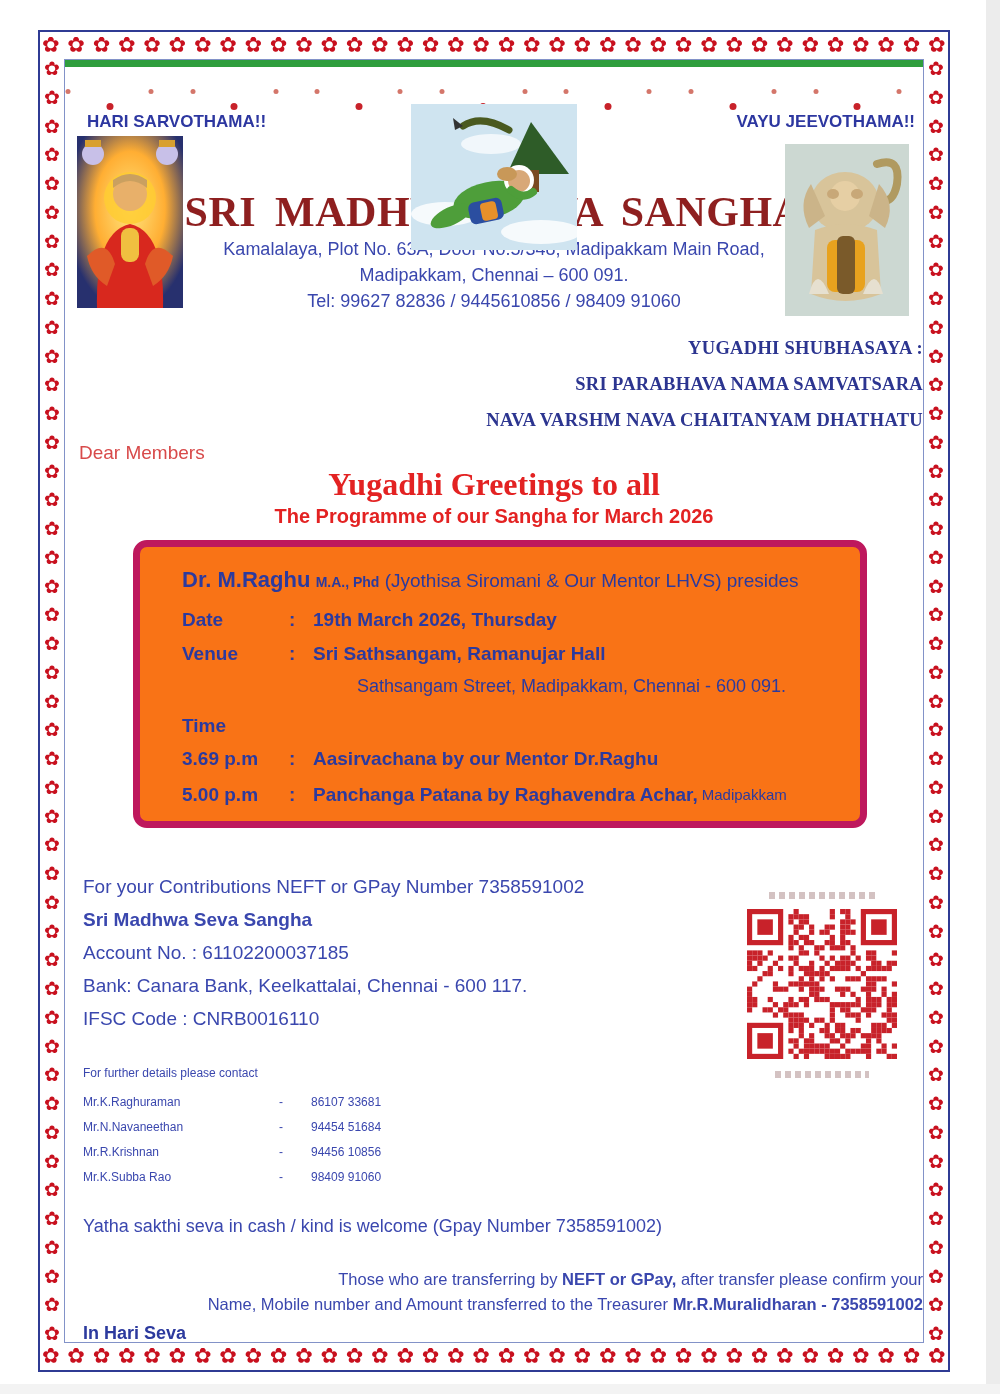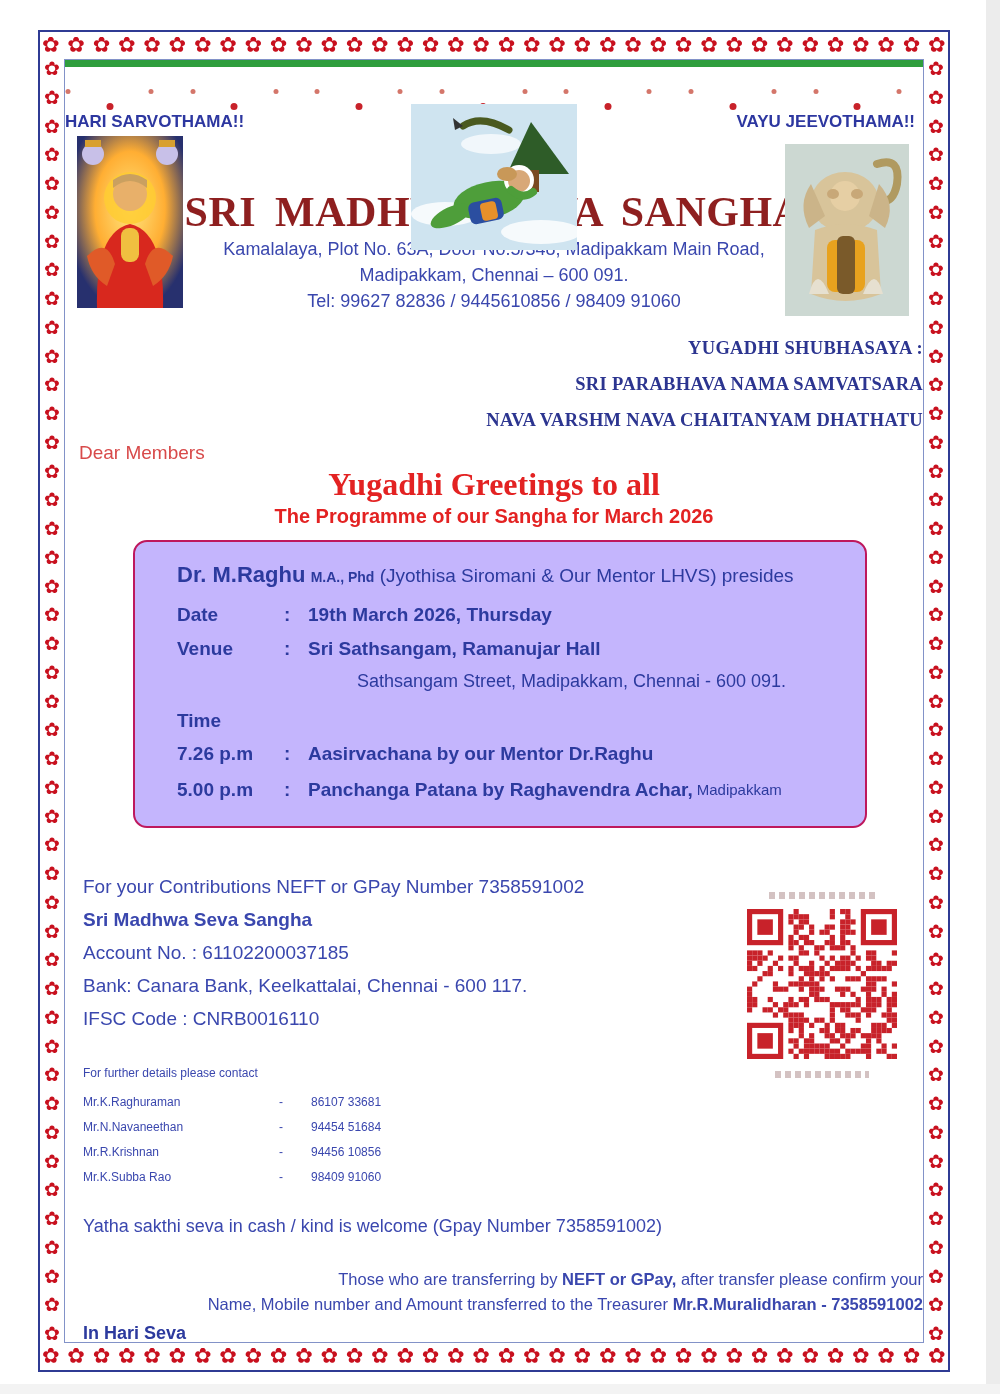--- a/index.html
+++ b/index.html
@@ -38,21 +38,21 @@
   .leaf.alt{background:#a9c838;height:15px;}
   .leaf-wrap{position:relative;flex:none;}
   .leaf-wrap.big .leaf{height:34px;background:#1f8030;width:22px;}
   .leaf-wrap .dot{position:absolute;left:50%;transform:translateX(-50%);width:7px;height:7px;border-radius:50%;background:#c8222a;}
   .leaf-wrap.big .dot{top:36px;}
   .leaf-wrap.small-dot .dot{top:22px;width:5px;height:5px;background:#d4766a;}
 
   
   .header-row{position:relative;height:206px;}
   .slogan{position:absolute;top:0;font-size:17px;font-weight:bold;color:#2d37a0;}
-  .slogan-left{left:0;}
+  .slogan-left{left:22px;}
   .slogan-right{right:8px;}
   .img-left{position:absolute;left:12px;top:24px;}
   .img-center{position:absolute;left:50%;transform:translateX(-50%);top:-8px;}
   .img-right{position:absolute;right:14px;top:32px;}
   .org-name{
     margin:0;padding-top:76px;text-align:center;
     font-family:"Liberation Serif", serif;font-weight:bold;
     font-size:42px;color:#8e1f1f;letter-spacing:0.5px;word-spacing:8px;
   }
   .addr{ text-align:center;color:#3a47ae;font-size:18px;line-height:26px;}
@@ -60,22 +60,22 @@
   
   .greet-block{margin-top:12px;text-align:right;}
   .greet-line{font-family:"Liberation Serif", serif;font-weight:bold;color:#2c3590;font-size:18.5px;line-height:36px;letter-spacing:0.3px;}
   .salutation{margin-top:4px;margin-left:14px;color:#d84a4a;font-size:19px;}
   .greet-title{text-align:center;font-family:"Liberation Serif", serif;font-weight:bold;font-size:32px;color:#e32222;margin-top:2px;}
   .greet-subtitle{text-align:center;font-weight:bold;font-size:20px;color:#e32222;margin-top:2px;}
 
   
   .prog-box{
     margin:12px 0 0 68px;width:734px;box-sizing:border-box;
-    border:2px solid #be185d;border-radius:14px;
-    padding:20px 30px 18px 42px;background:#c4b5fd;
+    border:7px solid #be185d;border-radius:14px;
+    padding:20px 30px 8px 42px;background:#f97316;
   }
   .prog-box, .prog-box *{color:#2c3a9e;}
   .presides{font-size:19px;font-weight:bold;margin-bottom:10px;}
   .presides .p-name{font-size:22px;}
   .presides .p-deg{font-size:14px;}
   .presides .p-rest{font-weight:normal;font-size:19px;}
   .prow{display:flex;font-size:19px;font-weight:bold;line-height:34px;}
   .prow .plabel{width:107px;flex:none;}
   .prow .pcolon{width:24px;flex:none;font-weight:bold;}
   .venue-addr{margin-left:131px;font-size:18px;font-weight:normal;line-height:30px;text-align:center;}
@@ -340,21 +340,21 @@
       </div>
       <div class="prow">
         <span class="plabel">Venue</span>
         <span class="pcolon">:</span>
         <span class="pvalue">Sri Sathsangam, Ramanujar Hall</span>
       </div>
       <div class="venue-addr">Sathsangam Street, Madipakkam, Chennai - 600 091.</div>
       <div class="time-label">Time</div>
       <div>
           <div class="sched-row">
-            <span class="s-time">7.26 p.m</span>
+            <span class="s-time">3.69 p.m</span>
             <span class="s-colon">:</span>
             <span class="s-event">Aasirvachana by our Mentor Dr.Raghu</span>
             <span class="evt-suffix"></span>
           </div>
 
           <div class="sched-row">
             <span class="s-time">5.00 p.m</span>
             <span class="s-colon">:</span>
             <span class="s-event">Panchanga Patana by Raghavendra Achar,</span>
             <span class="evt-suffix">Madipakkam</span>

